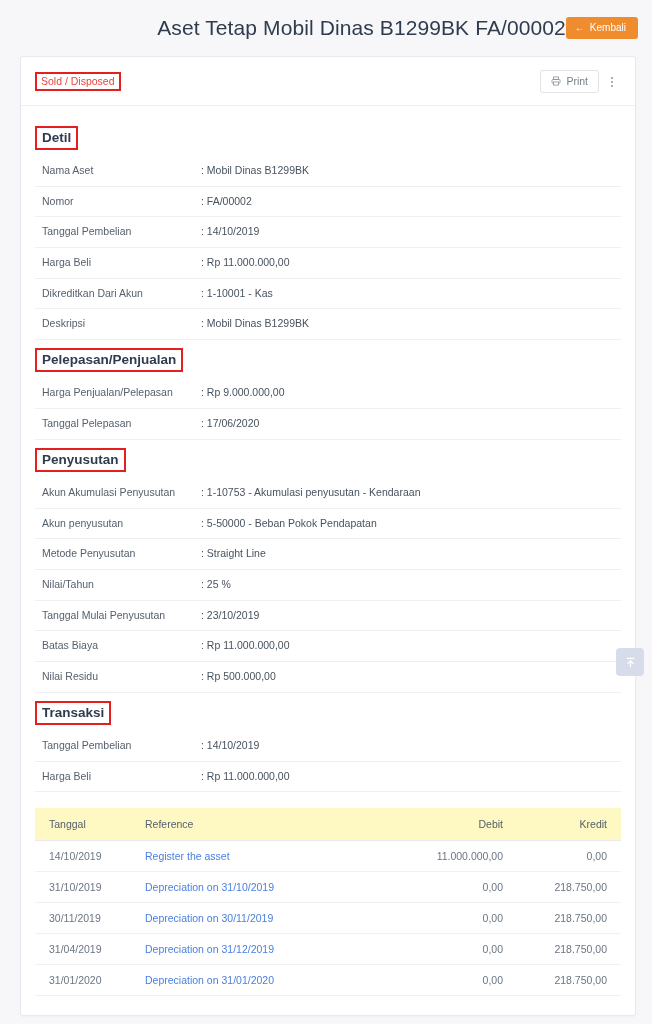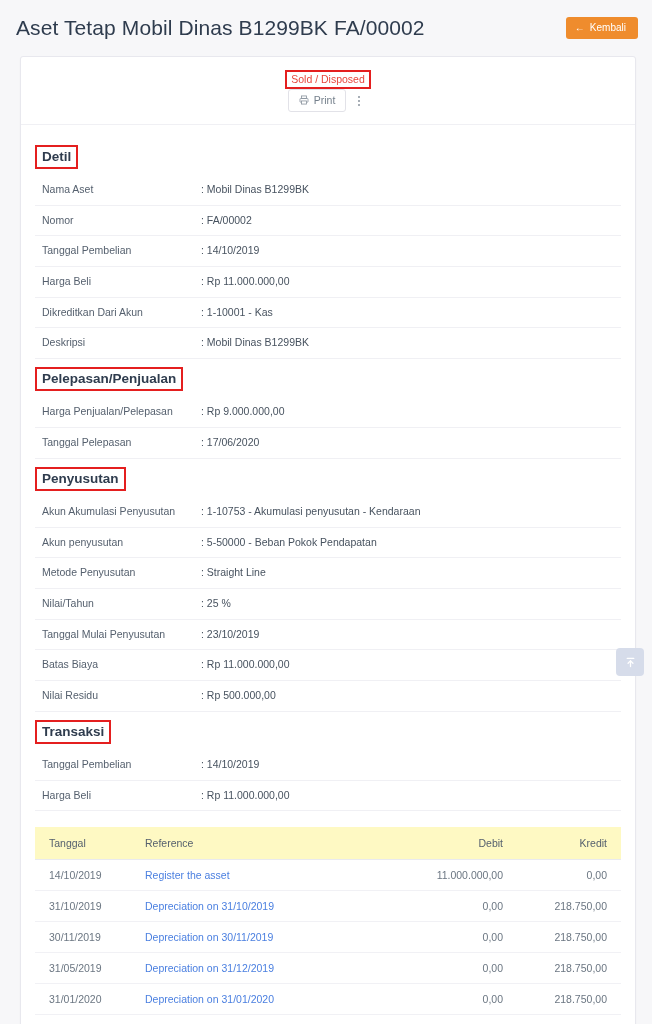--- a/index.html
+++ b/index.html
@@ -13,21 +13,21 @@
     overflow: hidden;
     position: relative;
   }
 
   
   .page-header {
     height: 56px;
     padding: 0 14px 0 16px;
     display: flex;
     align-items: center;
-    justify-content: space-between;
+    justify-content: flex-end;
     background: #f7f7f9;
   }
   .page-title {
     font-size: 21px;
     font-weight: 400;
     color: #2f3c4e;
     letter-spacing: .1px;
     white-space: nowrap;
   }
   .btn-back {
@@ -56,21 +56,20 @@
     min-height: 960px;
     padding-bottom: 14px;
   }
 
   .card-toolbar {
     display: flex;
     align-items: center;
     justify-content: space-between;
     padding: 13px 14px 12px 14px;
     border-bottom: 1px solid #f0f0f4;
-    flex-direction: column;
   }
   .status-badge {
     font-size: 10.5px;
     color: #e8453c;
     padding: 1px 2px;
     white-space: nowrap;
   }
   .toolbar-right { display: flex; align-items: flex-end; gap: 4px; }
   .btn-print {
     display: inline-flex;
@@ -325,21 +324,21 @@
               <td class="c-deb">0,00</td>
               <td class="c-kre">218.750,00</td>
             </tr>
             <tr>
               <td class="c-date">30/11/2019</td>
               <td class="c-ref"><a>Depreciation on 30/11/2019</a></td>
               <td class="c-deb">0,00</td>
               <td class="c-kre">218.750,00</td>
             </tr>
             <tr>
-              <td class="c-date">31/05/2019</td>
+              <td class="c-date">31/04/2019</td>
               <td class="c-ref"><a>Depreciation on 31/12/2019</a></td>
               <td class="c-deb">0,00</td>
               <td class="c-kre">218.750,00</td>
             </tr>
             <tr>
               <td class="c-date">31/01/2020</td>
               <td class="c-ref"><a>Depreciation on 31/01/2020</a></td>
               <td class="c-deb">0,00</td>
               <td class="c-kre">218.750,00</td>
             </tr>

